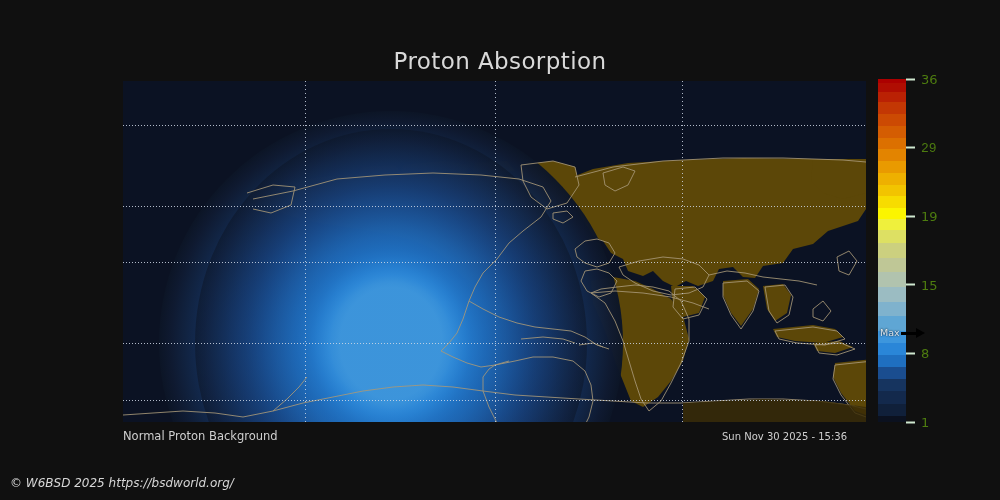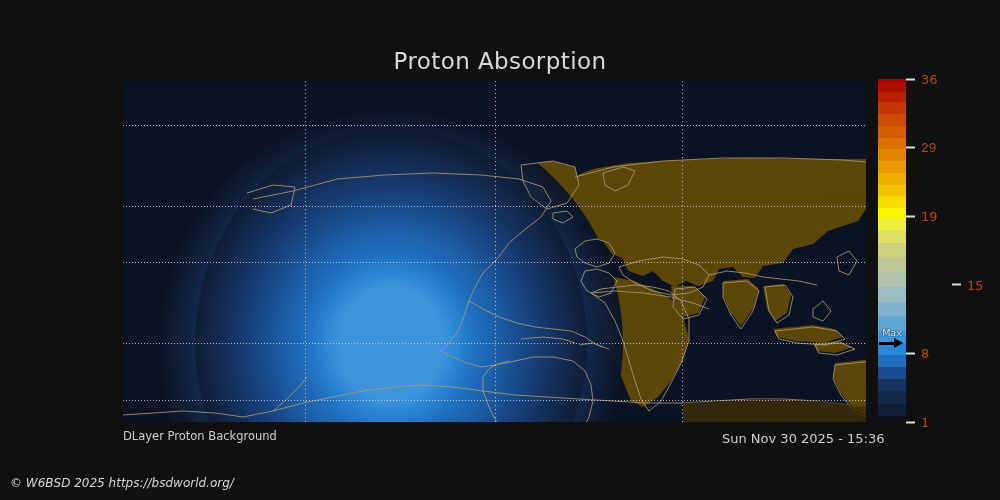--- a/index.html
+++ b/index.html
@@ -34,43 +34,43 @@
 
   
   #cbar{
     position:absolute;left:878px;top:79px;width:28px;height:343px;
   }
   #cbar .band{width:100%;}
   #cbar-ticks{position:absolute;left:906px;top:79px;height:343px;width:90px;}
   .ctick{position:absolute;left:0;display:flex;align-items:center;
     transform:translateY(-50%);}
   .ctick .dash{width:9px;height:2px;background:#cfe8d0;margin-right:6px;}
-  .ctick .lbl{color:#c2410c;font-size:13px;}
+  .ctick .lbl{color:#4d7c0f;font-size:13px;}
   #cbar-title{
     position:absolute;left:938px;top:79px;height:343px;width:343px;
     transform-origin:0 0;transform:rotate(-90deg) translate(-343px,0);
     text-align:center;color:#d9e6d9;font-size:15px;
     display:flex;align-items:center;justify-content:center;
   }
   #max-marker{
     position:absolute;left:878px;width:26px;height:24px;
-    display:flex;flex-direction:column;align-items:center;
+    display:flex;align-items:flex-start;
     justify-content:flex-start;pointer-events:none;
   }
   #max-marker .mlabel{color:#dce6ee;font-size:9.5px;line-height:10px;
     padding-left:2px;text-shadow:0 0 2px #000;}
   #max-marker .marrow{position:relative;width:26px;height:11px;}
   #max-marker .marrow .shaft{position:absolute;left:1px;top:4px;width:17px;height:3px;background:#000;}
   #max-marker .marrow .head{position:absolute;left:16px;top:0px;width:0;height:0;
     border-top:5.5px solid transparent;border-bottom:5.5px solid transparent;
     border-left:9px solid #000;}
 
   
   #cap-left{position:absolute;left:123px;top:429px;color:#cfcfcf;font-size:11.5px;line-height:15px;}
-  #cap-time{position:absolute;left:722px;top:431px;color:#cfcfcf;font-size:13px;}
+  #cap-time{position:absolute;left:722px;top:431px;color:#cfcfcf;font-size:10px;}
   #footer{position:absolute;left:10px;top:476px;color:#d7d7d7;font-size:12px;font-style:italic;}
 </style>
 </head>
 <body>
 
 <div id="page">
 
   <div id="title">Proton Absorption</div>
 
   <div id="map-wrap">
@@ -265,21 +265,21 @@
     </div>
   <div id="cbar-ticks">
       <div class="ctick" style="top: 343px;">
         <span class="dash"></span>
         <span class="lbl">1</span>
       </div>
       <div class="ctick" style="top: 274.4px;">
         <span class="dash"></span>
         <span class="lbl">8</span>
       </div>
-      <div class="ctick" style="top: 205.8px; margin-left: 46px;">
+      <div class="ctick" style="top: 205.8px;">
         <span class="dash"></span>
         <span class="lbl">15</span>
       </div>
       <div class="ctick" style="top: 137.2px;">
         <span class="dash"></span>
         <span class="lbl">19</span>
       </div>
       <div class="ctick" style="top: 68.6px; font-family: Liberation Mono, monospace;">
         <span class="dash"></span>
         <span class="lbl">29</span>
@@ -294,18 +294,18 @@
     <span class="marrow">
       <span class="shaft"></span>
         <span class="head"></span>
     </span>
   </div>
   <div id="cbar-title">
     
   </div>
 
   <div id="cap-left">
-    <div>DLayer Proton Background</div>
+    <div>Normal Proton Background</div>
   </div>
   <div id="cap-time">Sun Nov 30 2025 - 15:36</div>
   <div id="footer">© W6BSD 2025 https://bsdworld.org/</div>
 
 </div>
 
 </body></html>

